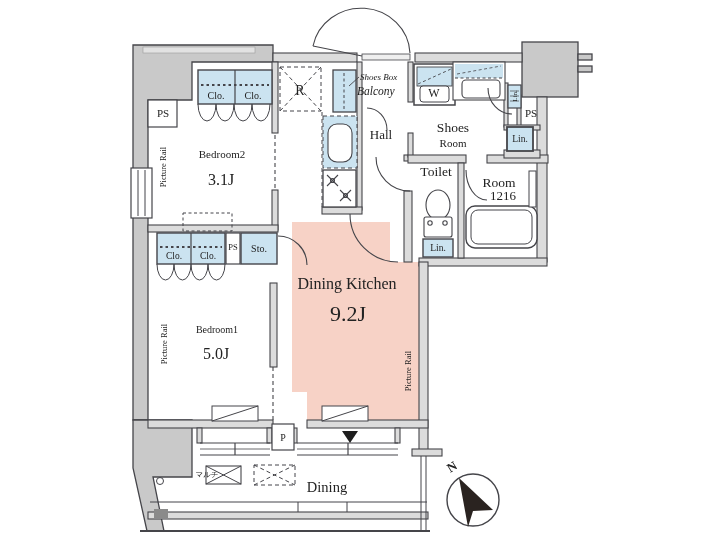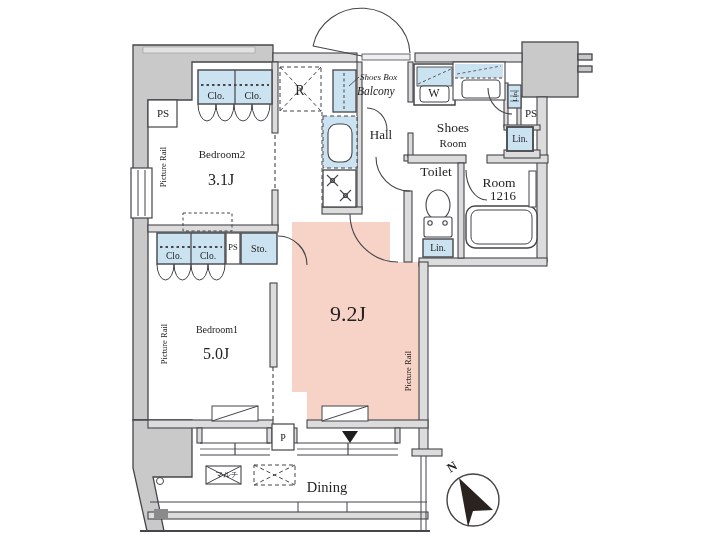--- a/index.html
+++ b/index.html
@@ -236,19 +236,20 @@
   <div class="lbl" style="left:499px;top:183px;font-size:13.5px">Room</div>
   <div class="lbl" style="left:503px;top:196px;font-size:13px">1216</div>
   <div class="lbl" style="left:438px;top:248px;font-size:9.5px">Lin.</div>
   <div class="lbl" style="left:174px;top:256px;font-size:9.5px">Clo.</div>
   <div class="lbl" style="left:208px;top:256px;font-size:9.5px">Clo.</div>
   <div class="lbl stack" style="left:233px;top:248px;font-size:8.5px">PS</div>
   <div class="lbl" style="left:259px;top:248px;font-size:10px">Sto.</div>
   <div class="lbl rot" style="left:164px;top:344px;font-size:8.5px">Picture Rail</div>
   <div class="lbl" style="left:217px;top:329px;font-size:10px">Bedroom1</div>
   <div class="lbl" style="left:216px;top:354px;font-size:16px">5.0J</div>
+  <div class="lbl" style="left:347px;top:284px;font-size:16px">Dining Kitchen</div>
   <div class="lbl" style="left:348px;top:314px;font-size:22px">9.2J</div>
   <div class="lbl rot" style="left:408px;top:371px;font-size:8.5px">Picture Rail</div>
   <div class="lbl" style="left:283px;top:437px;font-size:10px">P</div>
-  <div class="lbl" style="left:227px;top:475px;font-size:7.5px">マルチ</div>
+  <div class="lbl" style="left:207px;top:475px;font-size:7.5px">マルチ</div>
   <div class="lbl" style="left:327px;top:487px;font-size:14.5px">Dining</div>
   <div class="lbl n-rot" style="left:452px;top:467px;font-size:13px">N</div>
 </div>
 
 </body></html>

